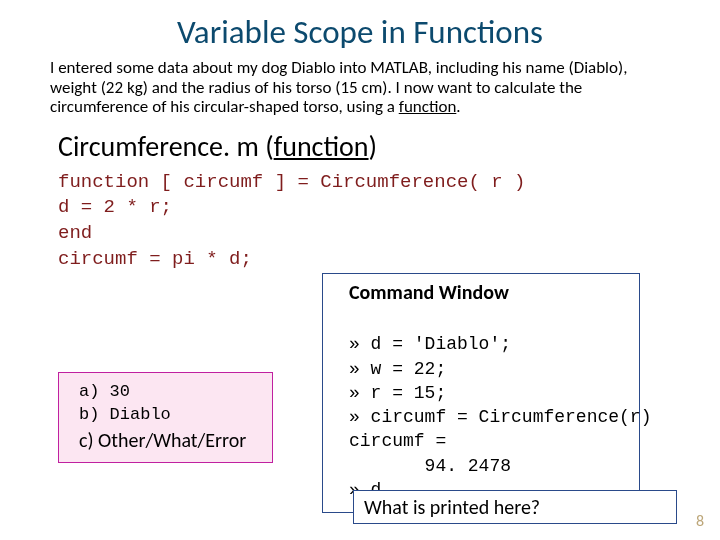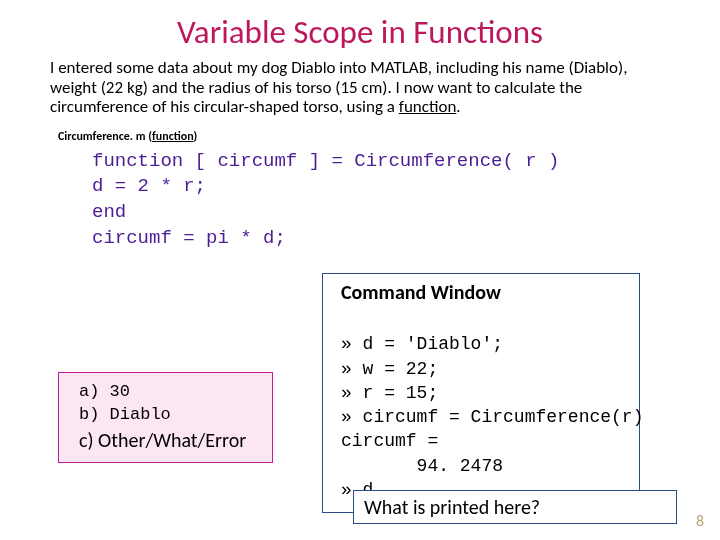--- a/index.html
+++ b/index.html
@@ -8,50 +8,50 @@
     height: 540px;
     font-family: Calibri, Arial, sans-serif;
     background: #fff;
     position: relative;
     overflow: hidden;
   }
   .title {
     font-size: 33px;
     text-align: center;
     padding-top: 12px;
-    color: #be185d;
+    color: #0c4a6e;
     font-weight: 400;
   }
   .intro {
     font-size: 17px;
     padding: 6px 72px 0 50px;
     line-height: 1.15;
     color: #000;
   }
   .underline { text-decoration: underline; }
   .subtitle {
-    font-size: 12px;
-    font-weight: bold;
+    font-size: 28px;
+    font-weight: normal;
     padding: 12px 0 0 58px;
   }
   .code-block {
     font-family: "Courier New", monospace;
     font-size: 19px;
-    padding: 6px 0 0 92px;
+    padding: 6px 0 0 58px;
     line-height: 1.35;
-    color: #4c1d95;
+    color: #7f1d1d;
   }
   .cmd-window {
     position: absolute;
     left: 322px;
     top: 273px;
     width: 318px;
     border: 1px solid #2a4a8a;
     background: #fff;
-    padding: 6px 10px 10px 18px;
+    padding: 6px 10px 10px 26px;
   }
   .cmd-title {
     font-size: 20px;
     font-weight: bold;
     font-family: Calibri, Arial, sans-serif;
     margin-bottom: 4px;
   }
   .cmd-code {
     font-family: "Courier New", monospace;
     font-size: 18px;

